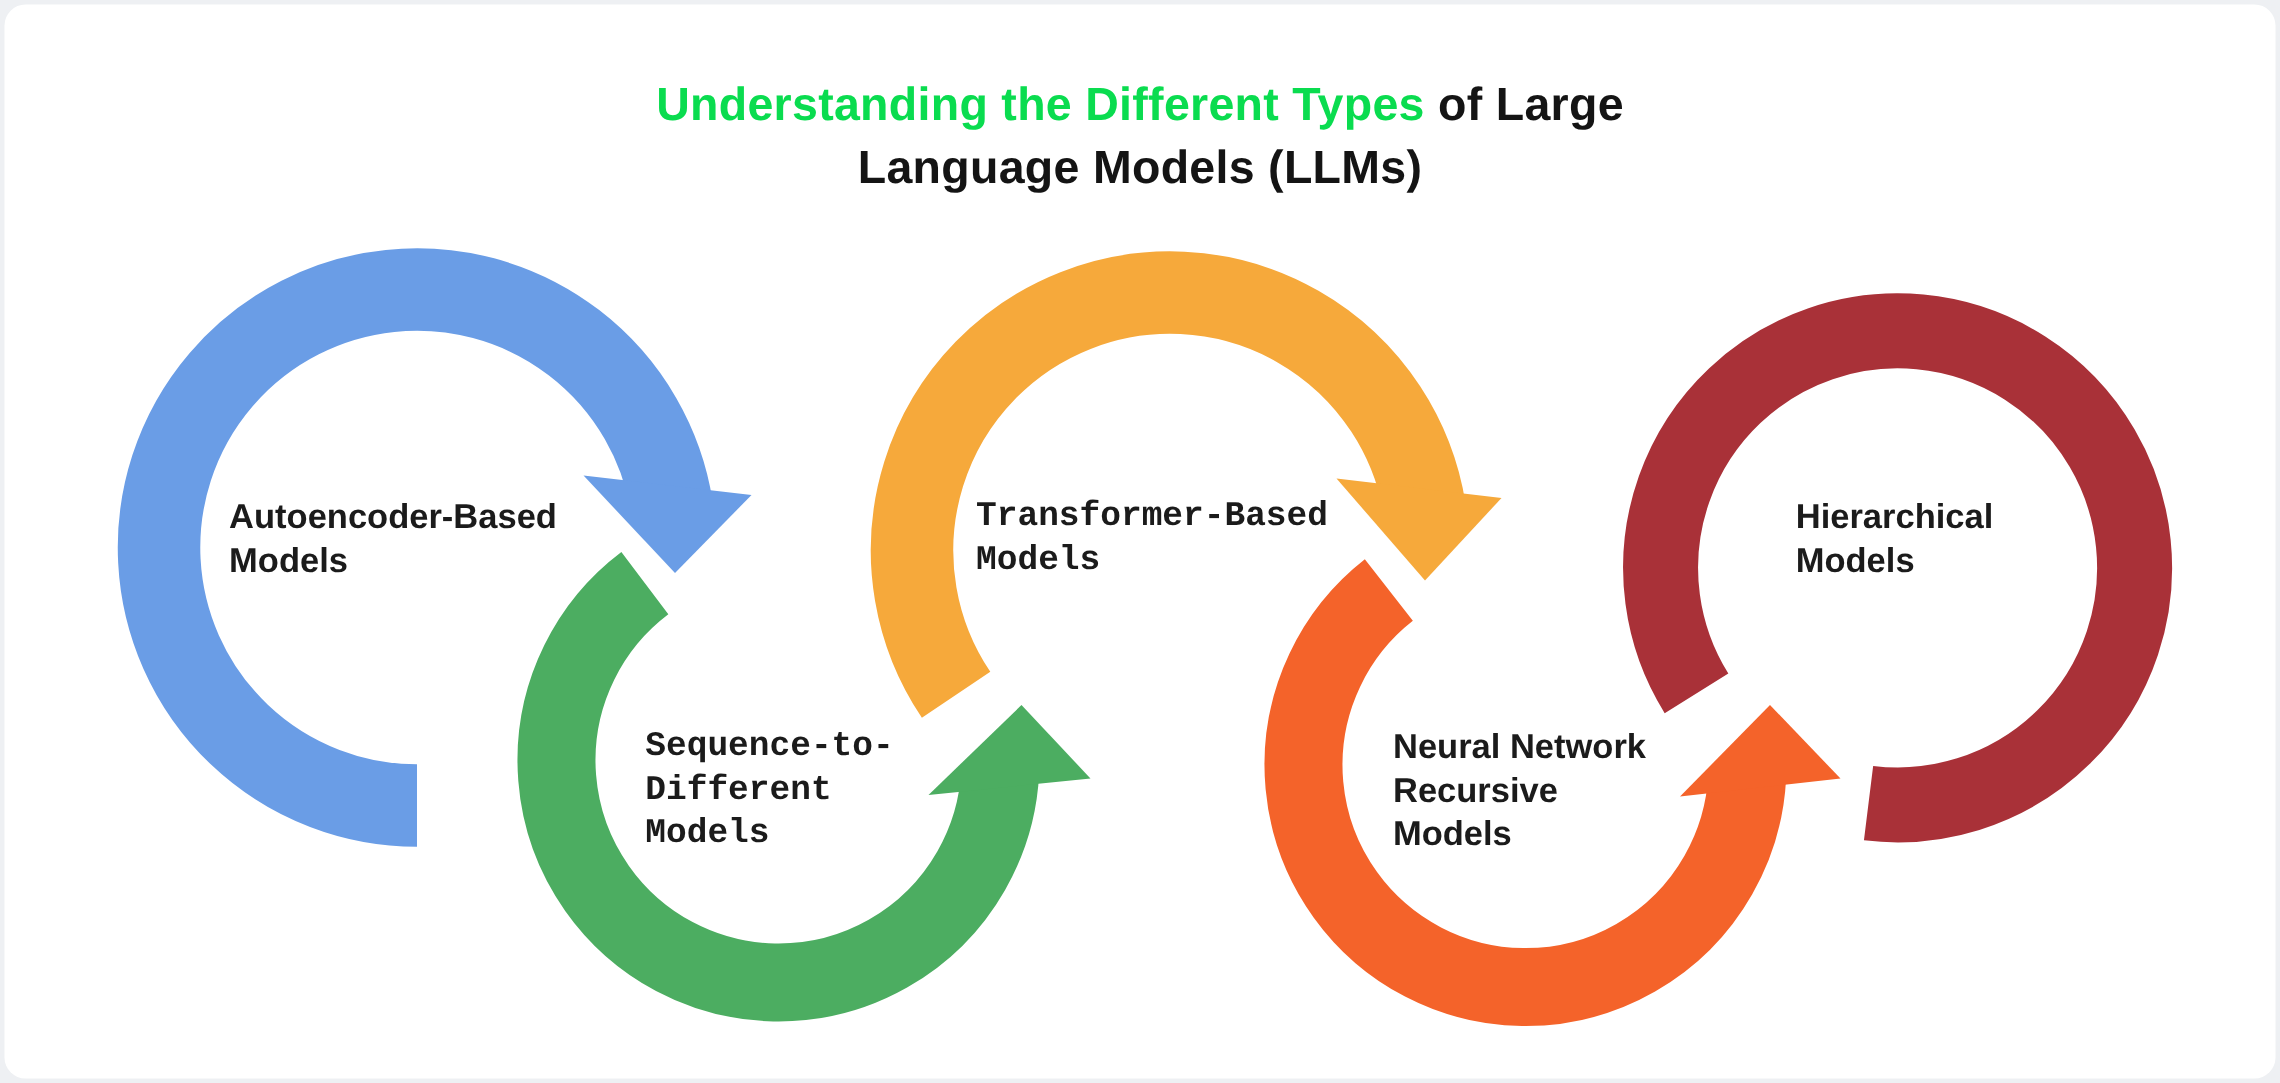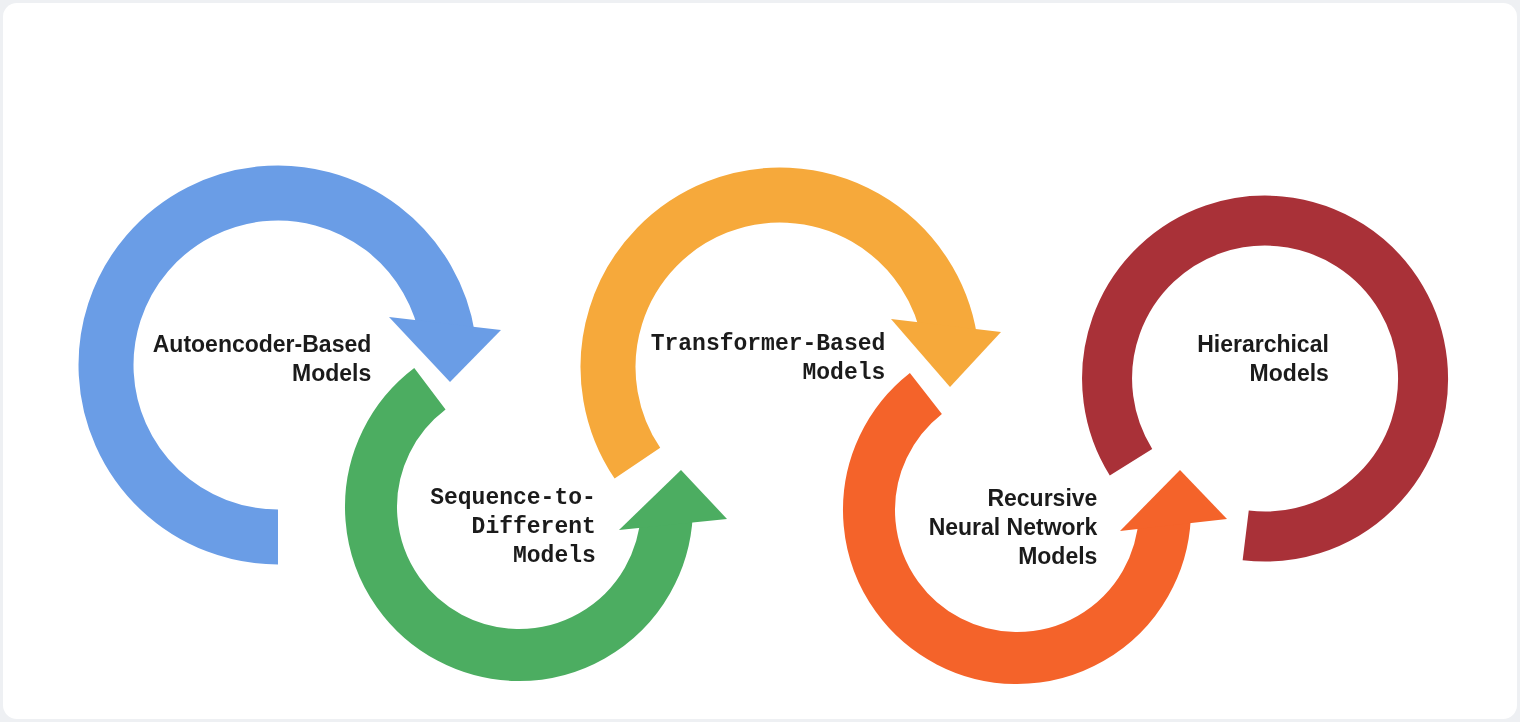--- a/index.html
+++ b/index.html
@@ -22,34 +22,38 @@
     text-align:center;
     font-weight:bold;
     font-size:31px; line-height:42px;
     color:#141414;
     letter-spacing:0.2px;
   }
   .title .hl { color:#0ADC4F; }
   .label {
     position:absolute;
     transform:translate(-50%,-50%);
-    text-align:right;
+    text-align:left;
     font-weight:bold;
     font-size:23px; line-height:29px;
     color:#1b1b1b;
     white-space:nowrap;
   }
 </style>
 </head>
 <body>
 
 <div class="card"></div>
 
 <div class="stage">
 
+  <div class="title">
+    <div class="t-line"><span class="hl">Understanding the Different Types</span><span> of Large</span></div>
+    <div class="t-line">Language Models (LLMs)</div>
+  </div>
 
   <svg class="diagram" width="1520" height="722" viewBox="0 0 1520 722">
 
     <path d="M 278 537 A 172 172 0 1 1 447.9 338.1" fill="none" stroke-width="55" stroke="#6A9DE6"></path>
     <polygon points="389,317 501,330 450,382" fill="#6A9DE6"></polygon>
 
     <path d="M 429.9 388.8 A 148 148 0 1 0 666.8 514.7" fill="none" stroke-width="52" stroke="#4CAD61"></path>
     <polygon points="619,530 727,519 681,470" fill="#4CAD61"></polygon>
 
     <path d="M 637.4 463.2 A 172 172 0 1 1 949.9 340.1" fill="none" stroke-width="55" stroke="#F6A93B"></path>
@@ -71,22 +75,22 @@
     <div>Different</div>
     <div>Models</div>
   </div>
 
   <div class="label" style="left:768px; top:359px;font-family:Liberation Mono, monospace;">
     <div>Transformer-Based</div>
     <div>Models</div>
   </div>
 
   <div class="label" style="left:1013px; top:527px;">
+    <div>Neural Network</div>
     <div>Recursive</div>
-    <div>Neural Network</div>
     <div>Models</div>
   </div>
 
   <div class="label" style="left:1263px; top:359px;">
     <div>Hierarchical</div>
     <div>Models</div>
   </div>
 
 </div>
 

